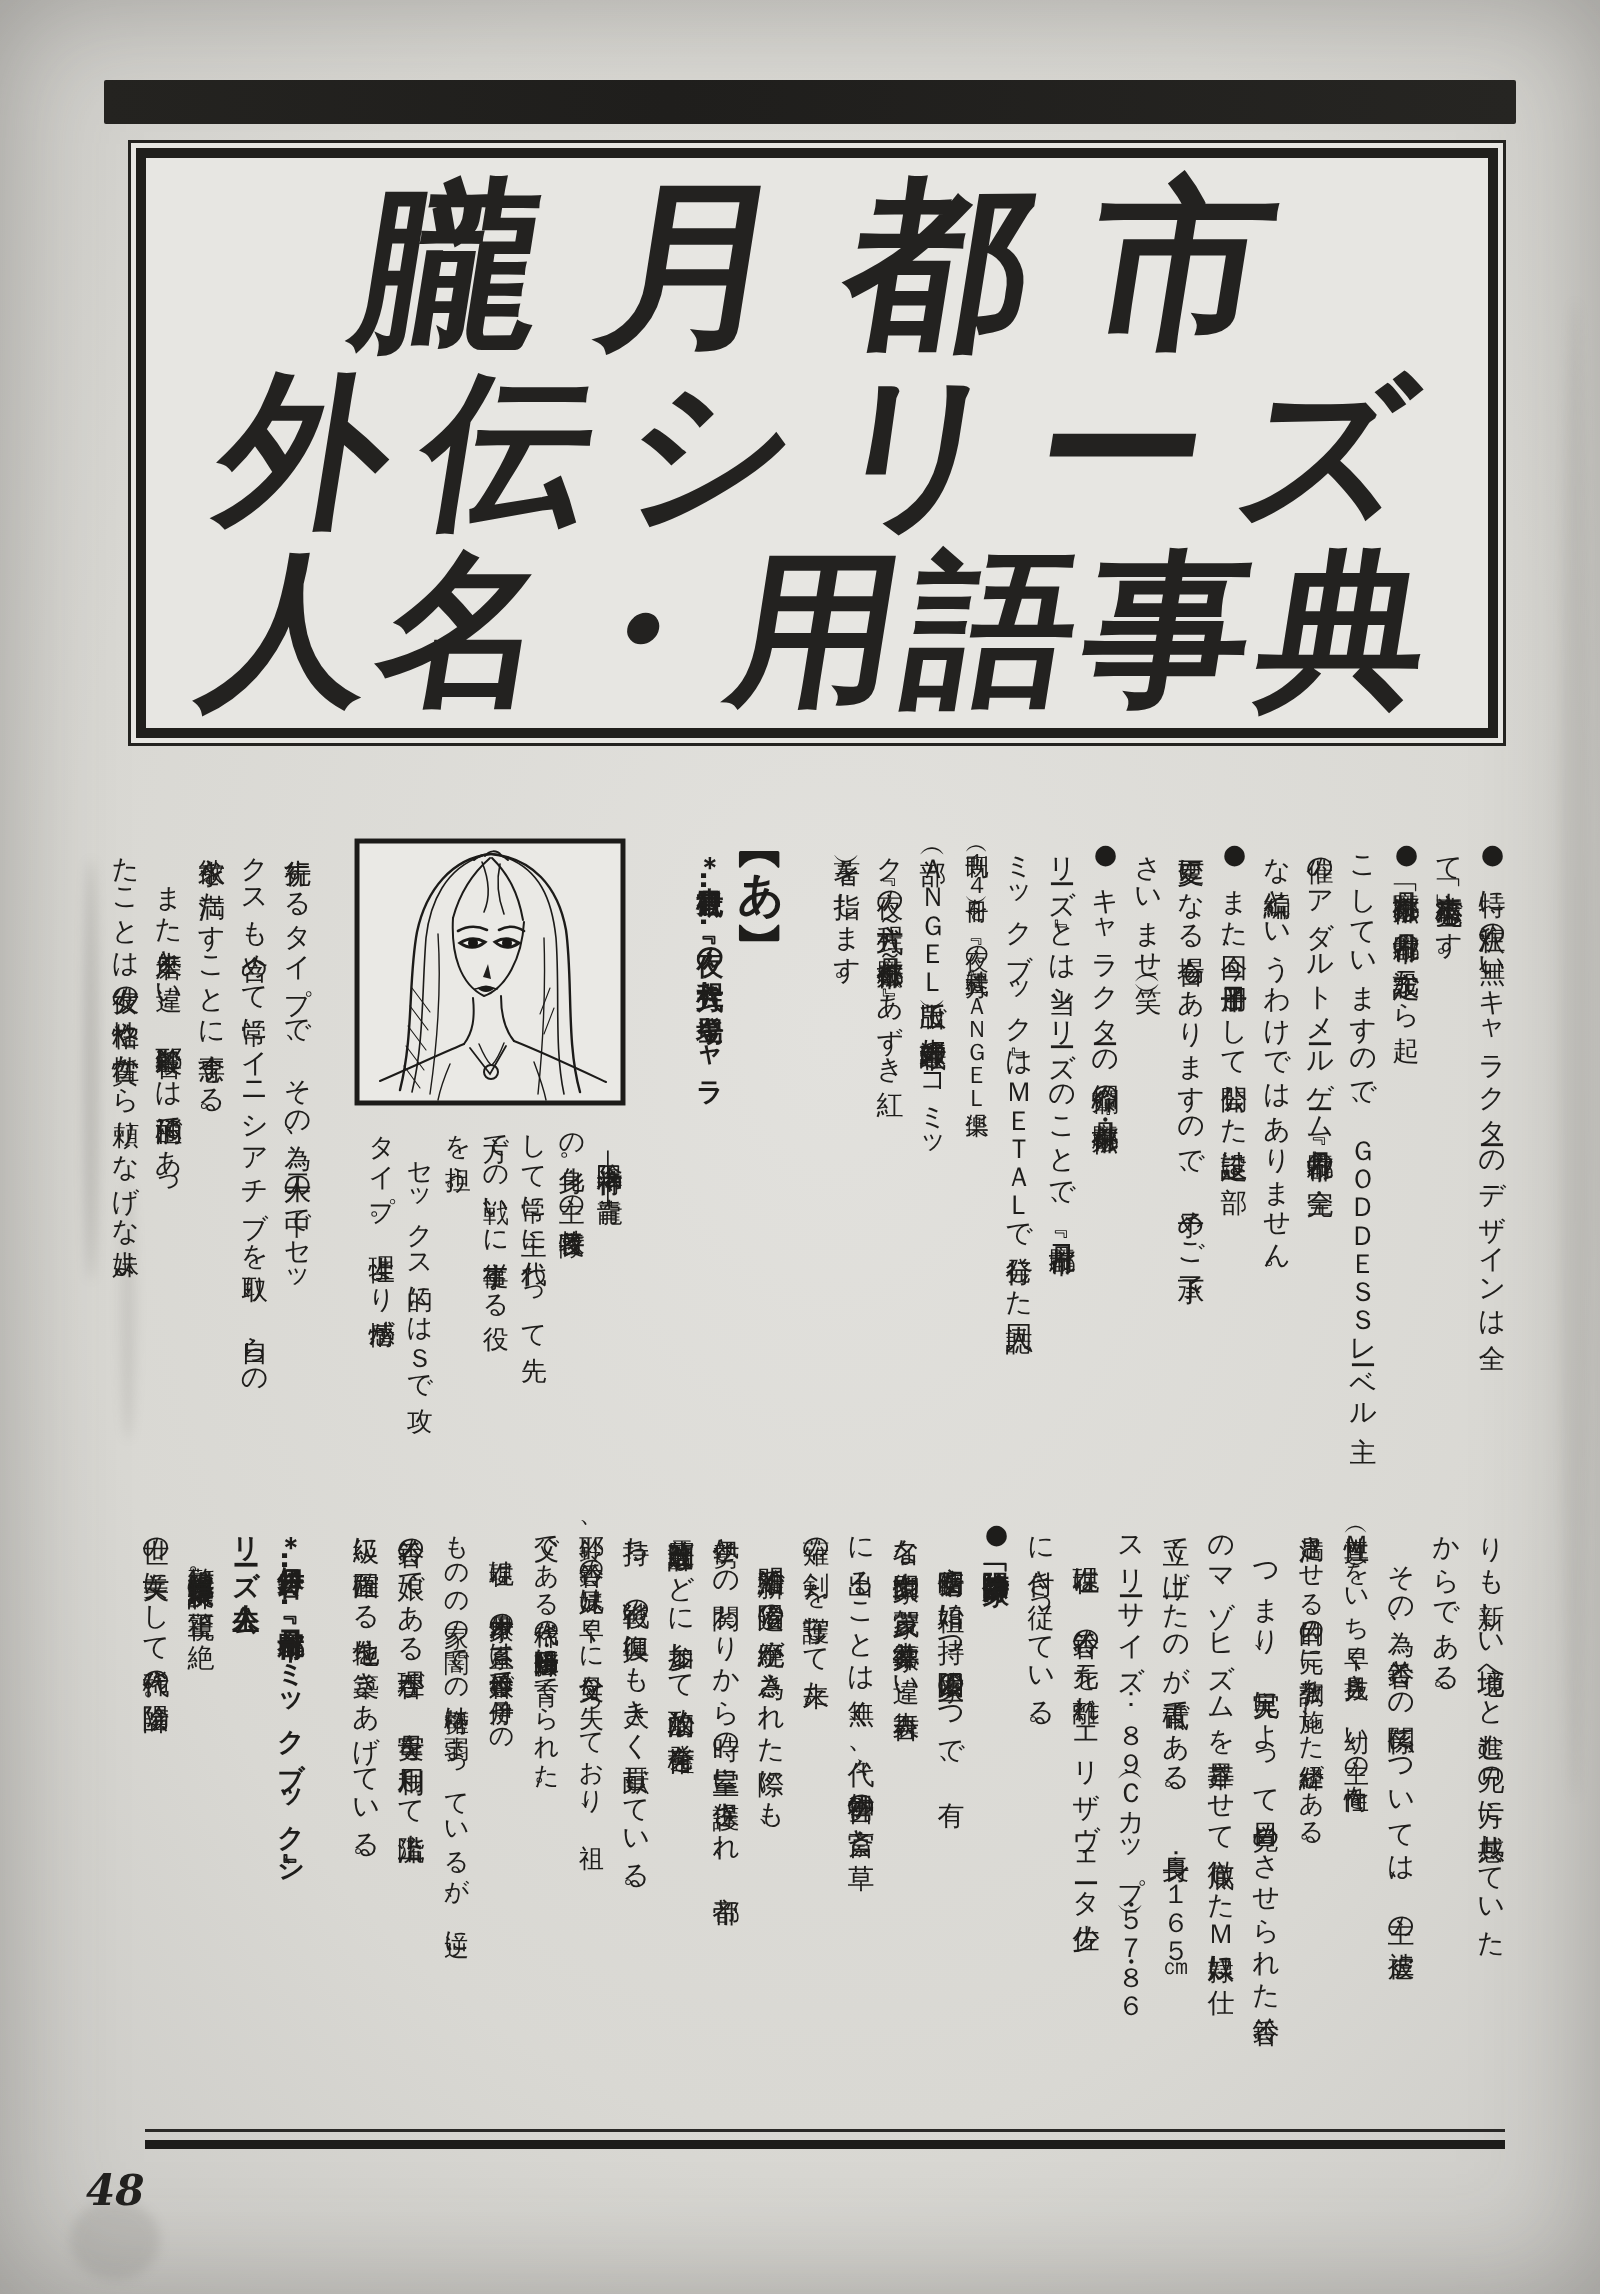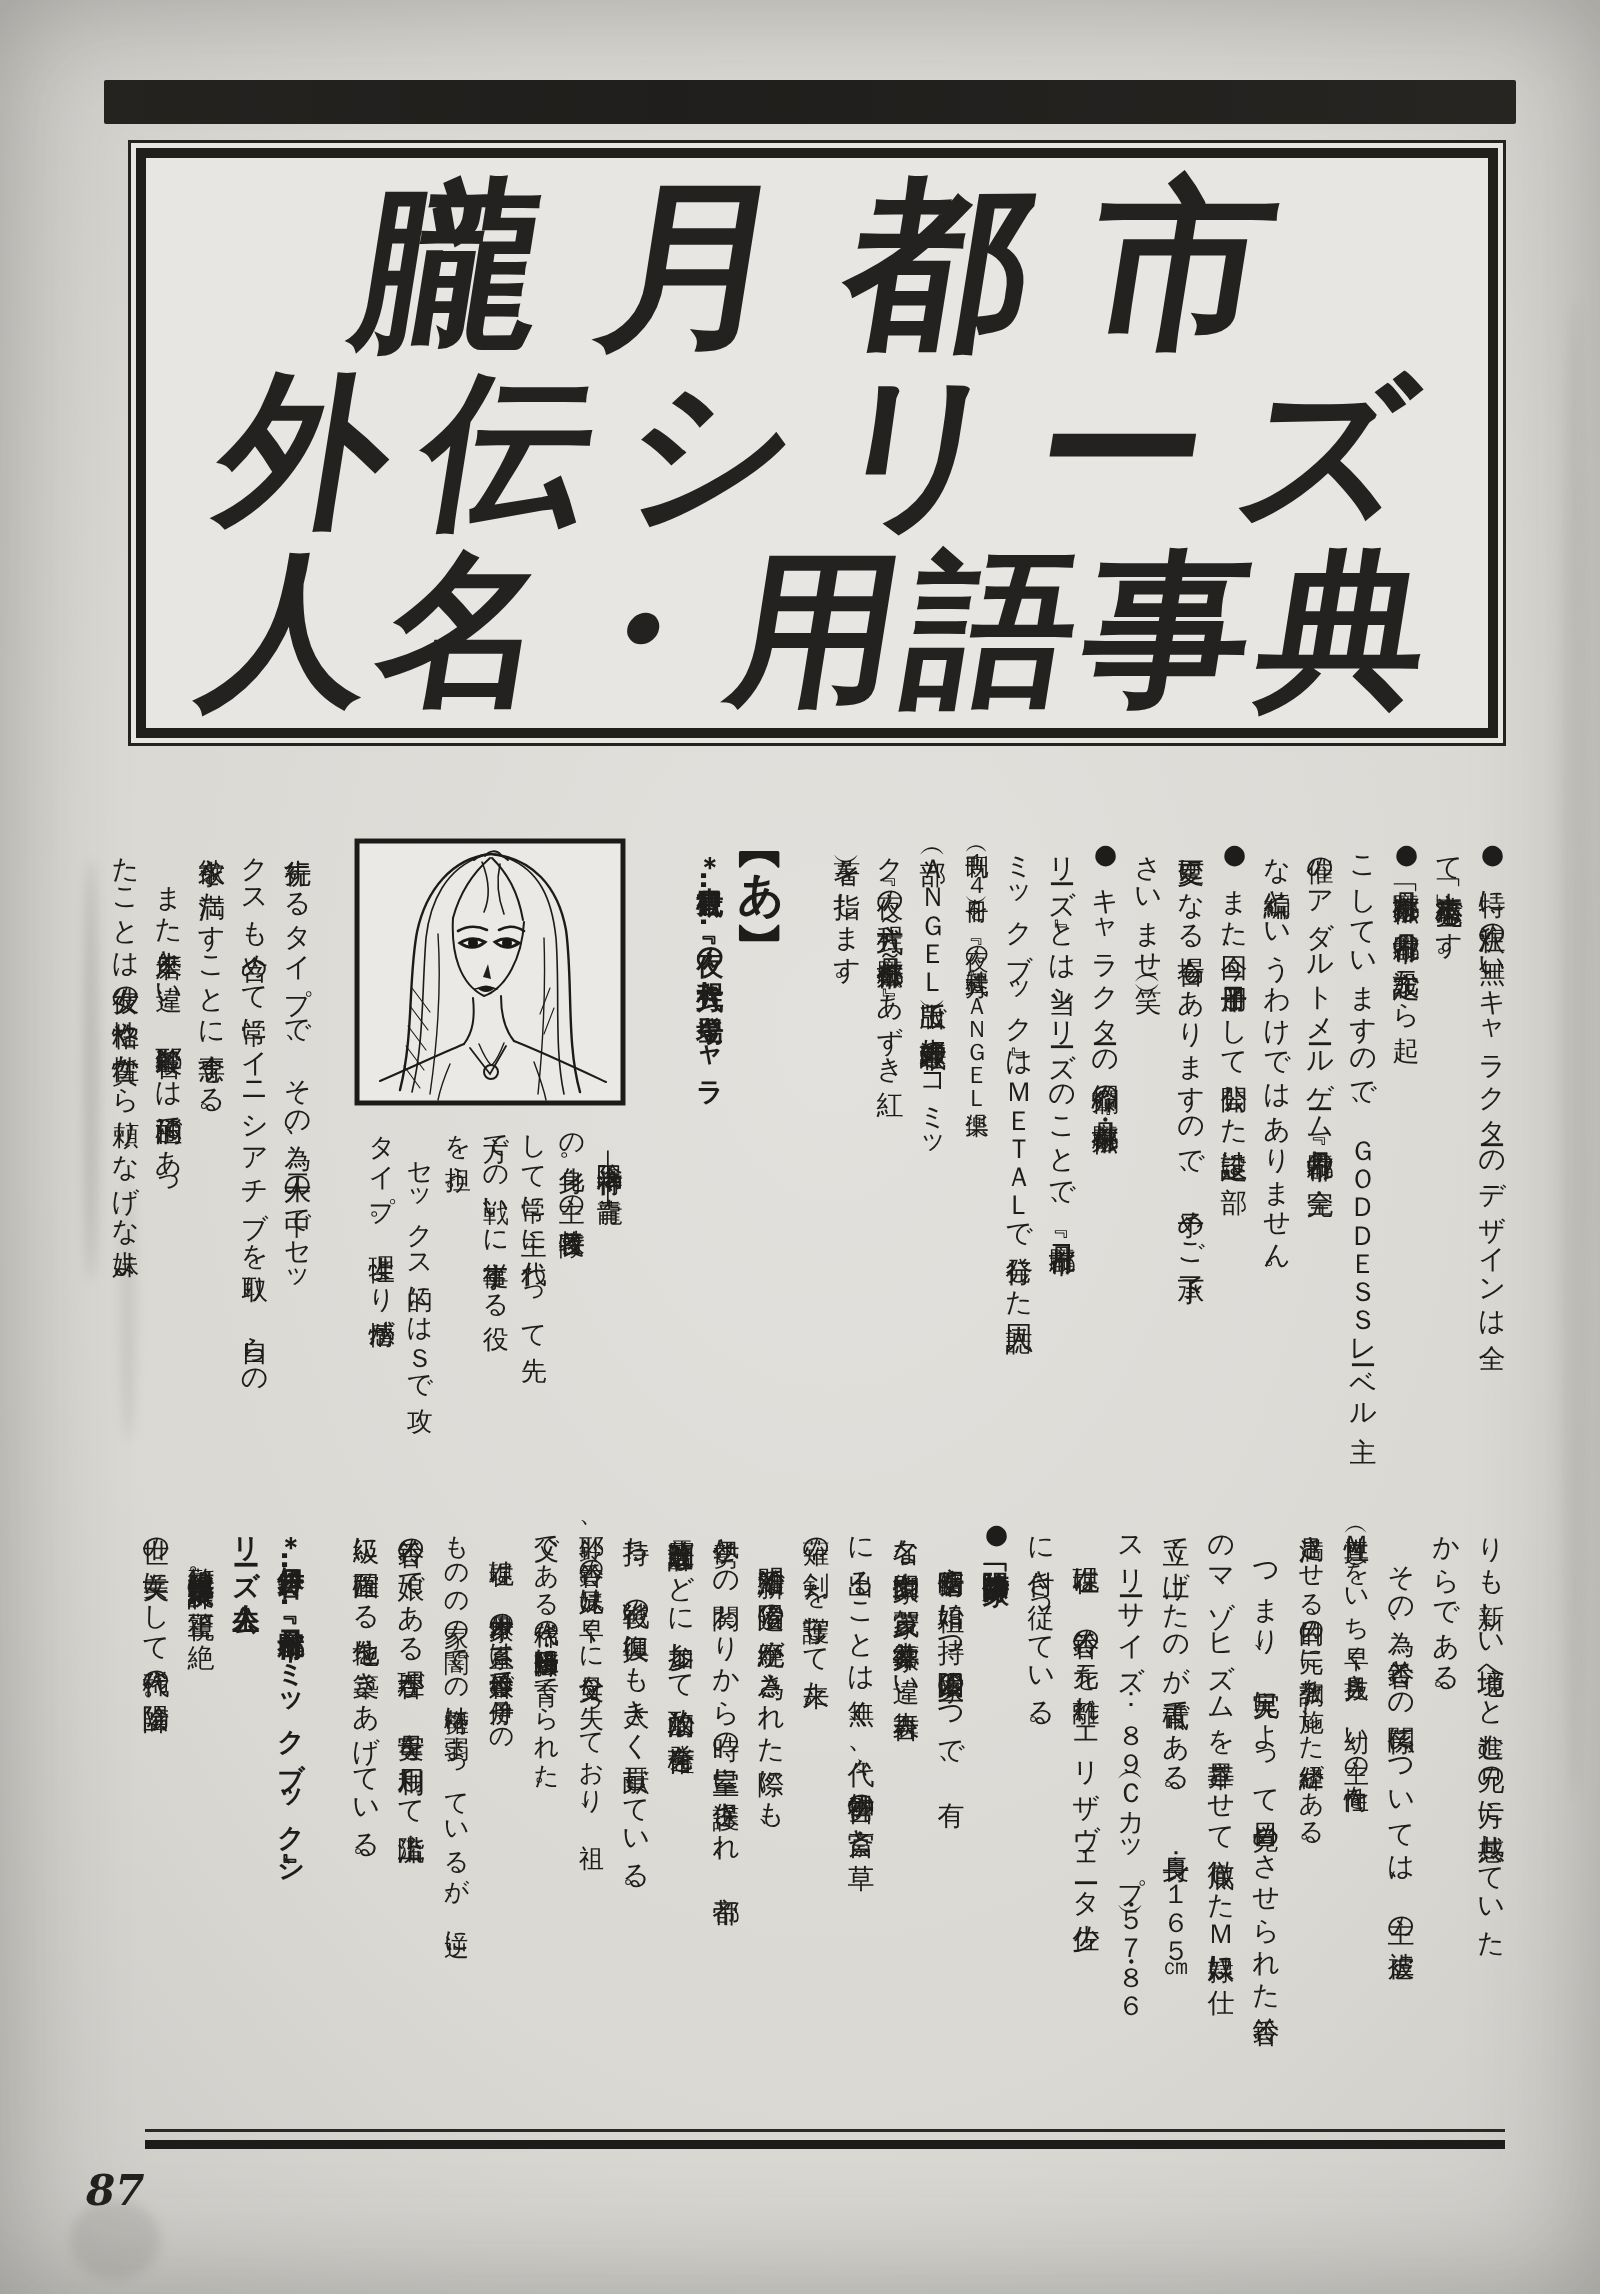--- a/index.html
+++ b/index.html
@@ -203,14 +203,14 @@
       <div class="boldcol gap-before">＊伊丹鈴香……『朧月都市コミックブック』シ</div>
       <div class="boldcol">リーズ主人公</div>
       <div>　警視庁特捜本部超常対策課課長。警視正。絶</div>
       <div>世の美女にして稀代の陰陽師。</div>
     </div>
   </div>
 
   <div class="rule-thin"></div>
   <div class="rule-thick"></div>
 
-  <div class="page-num">87</div>
+  <div class="page-num">48</div>
 </div>
 
 </body></html>

